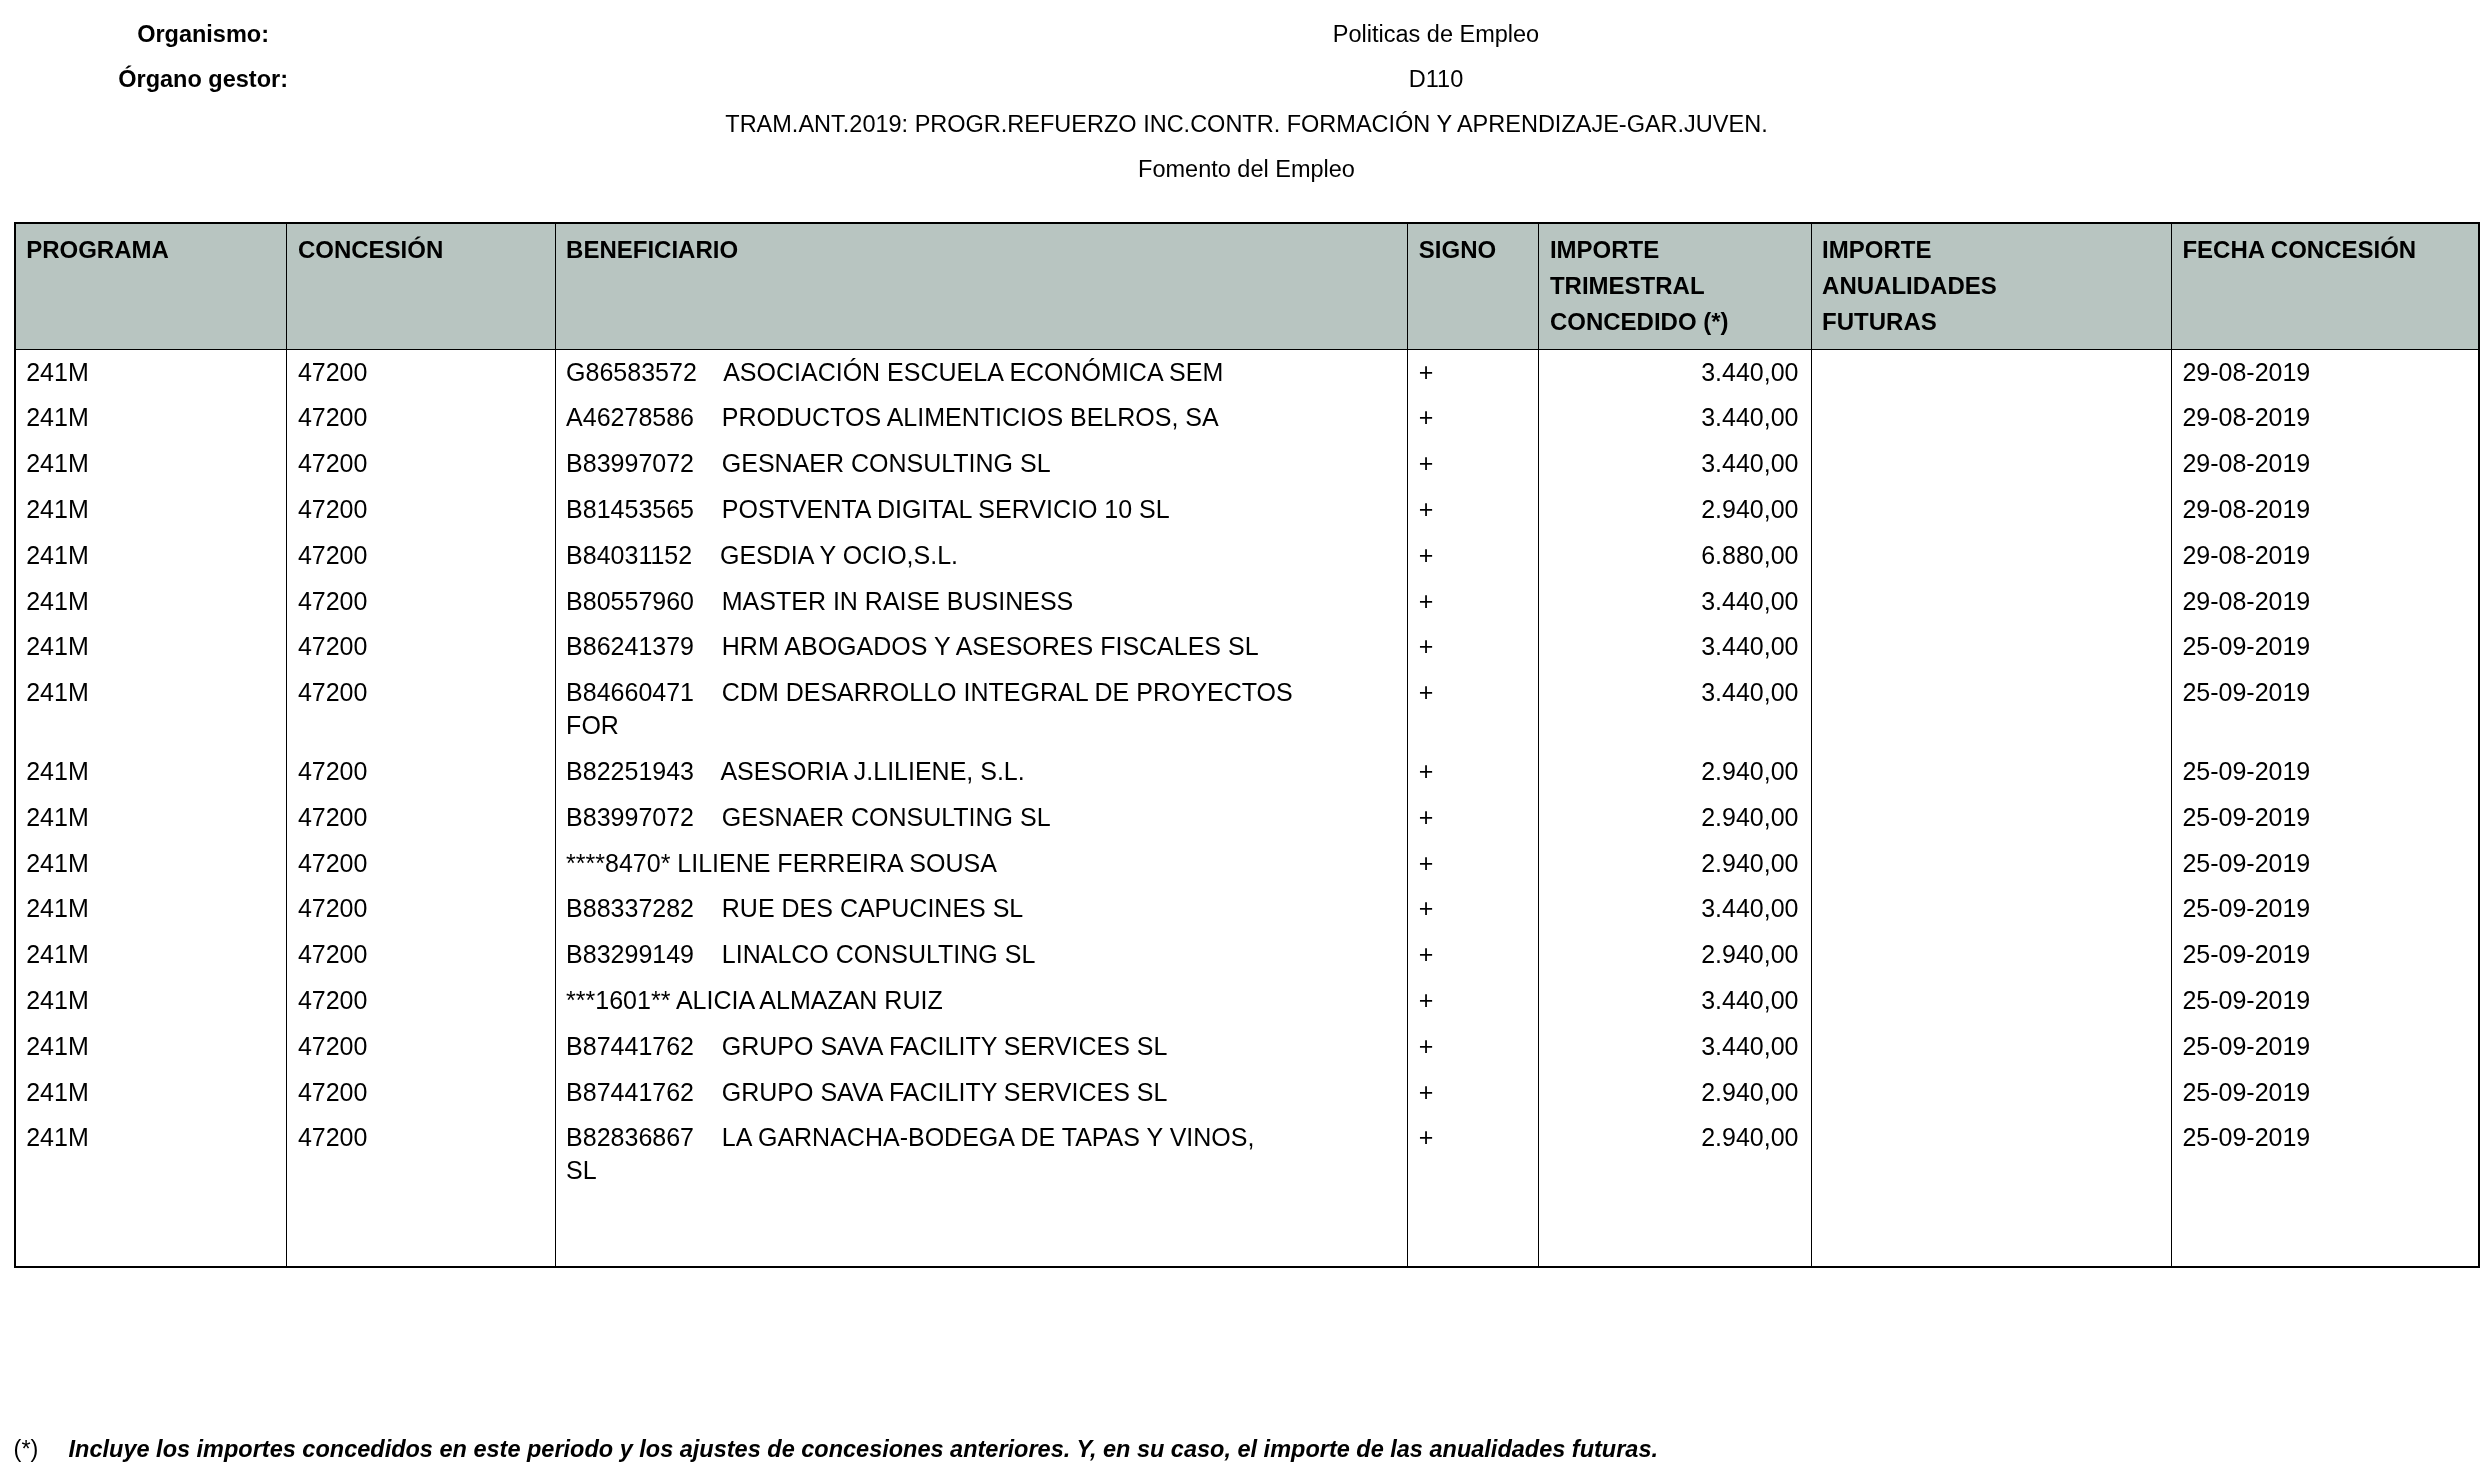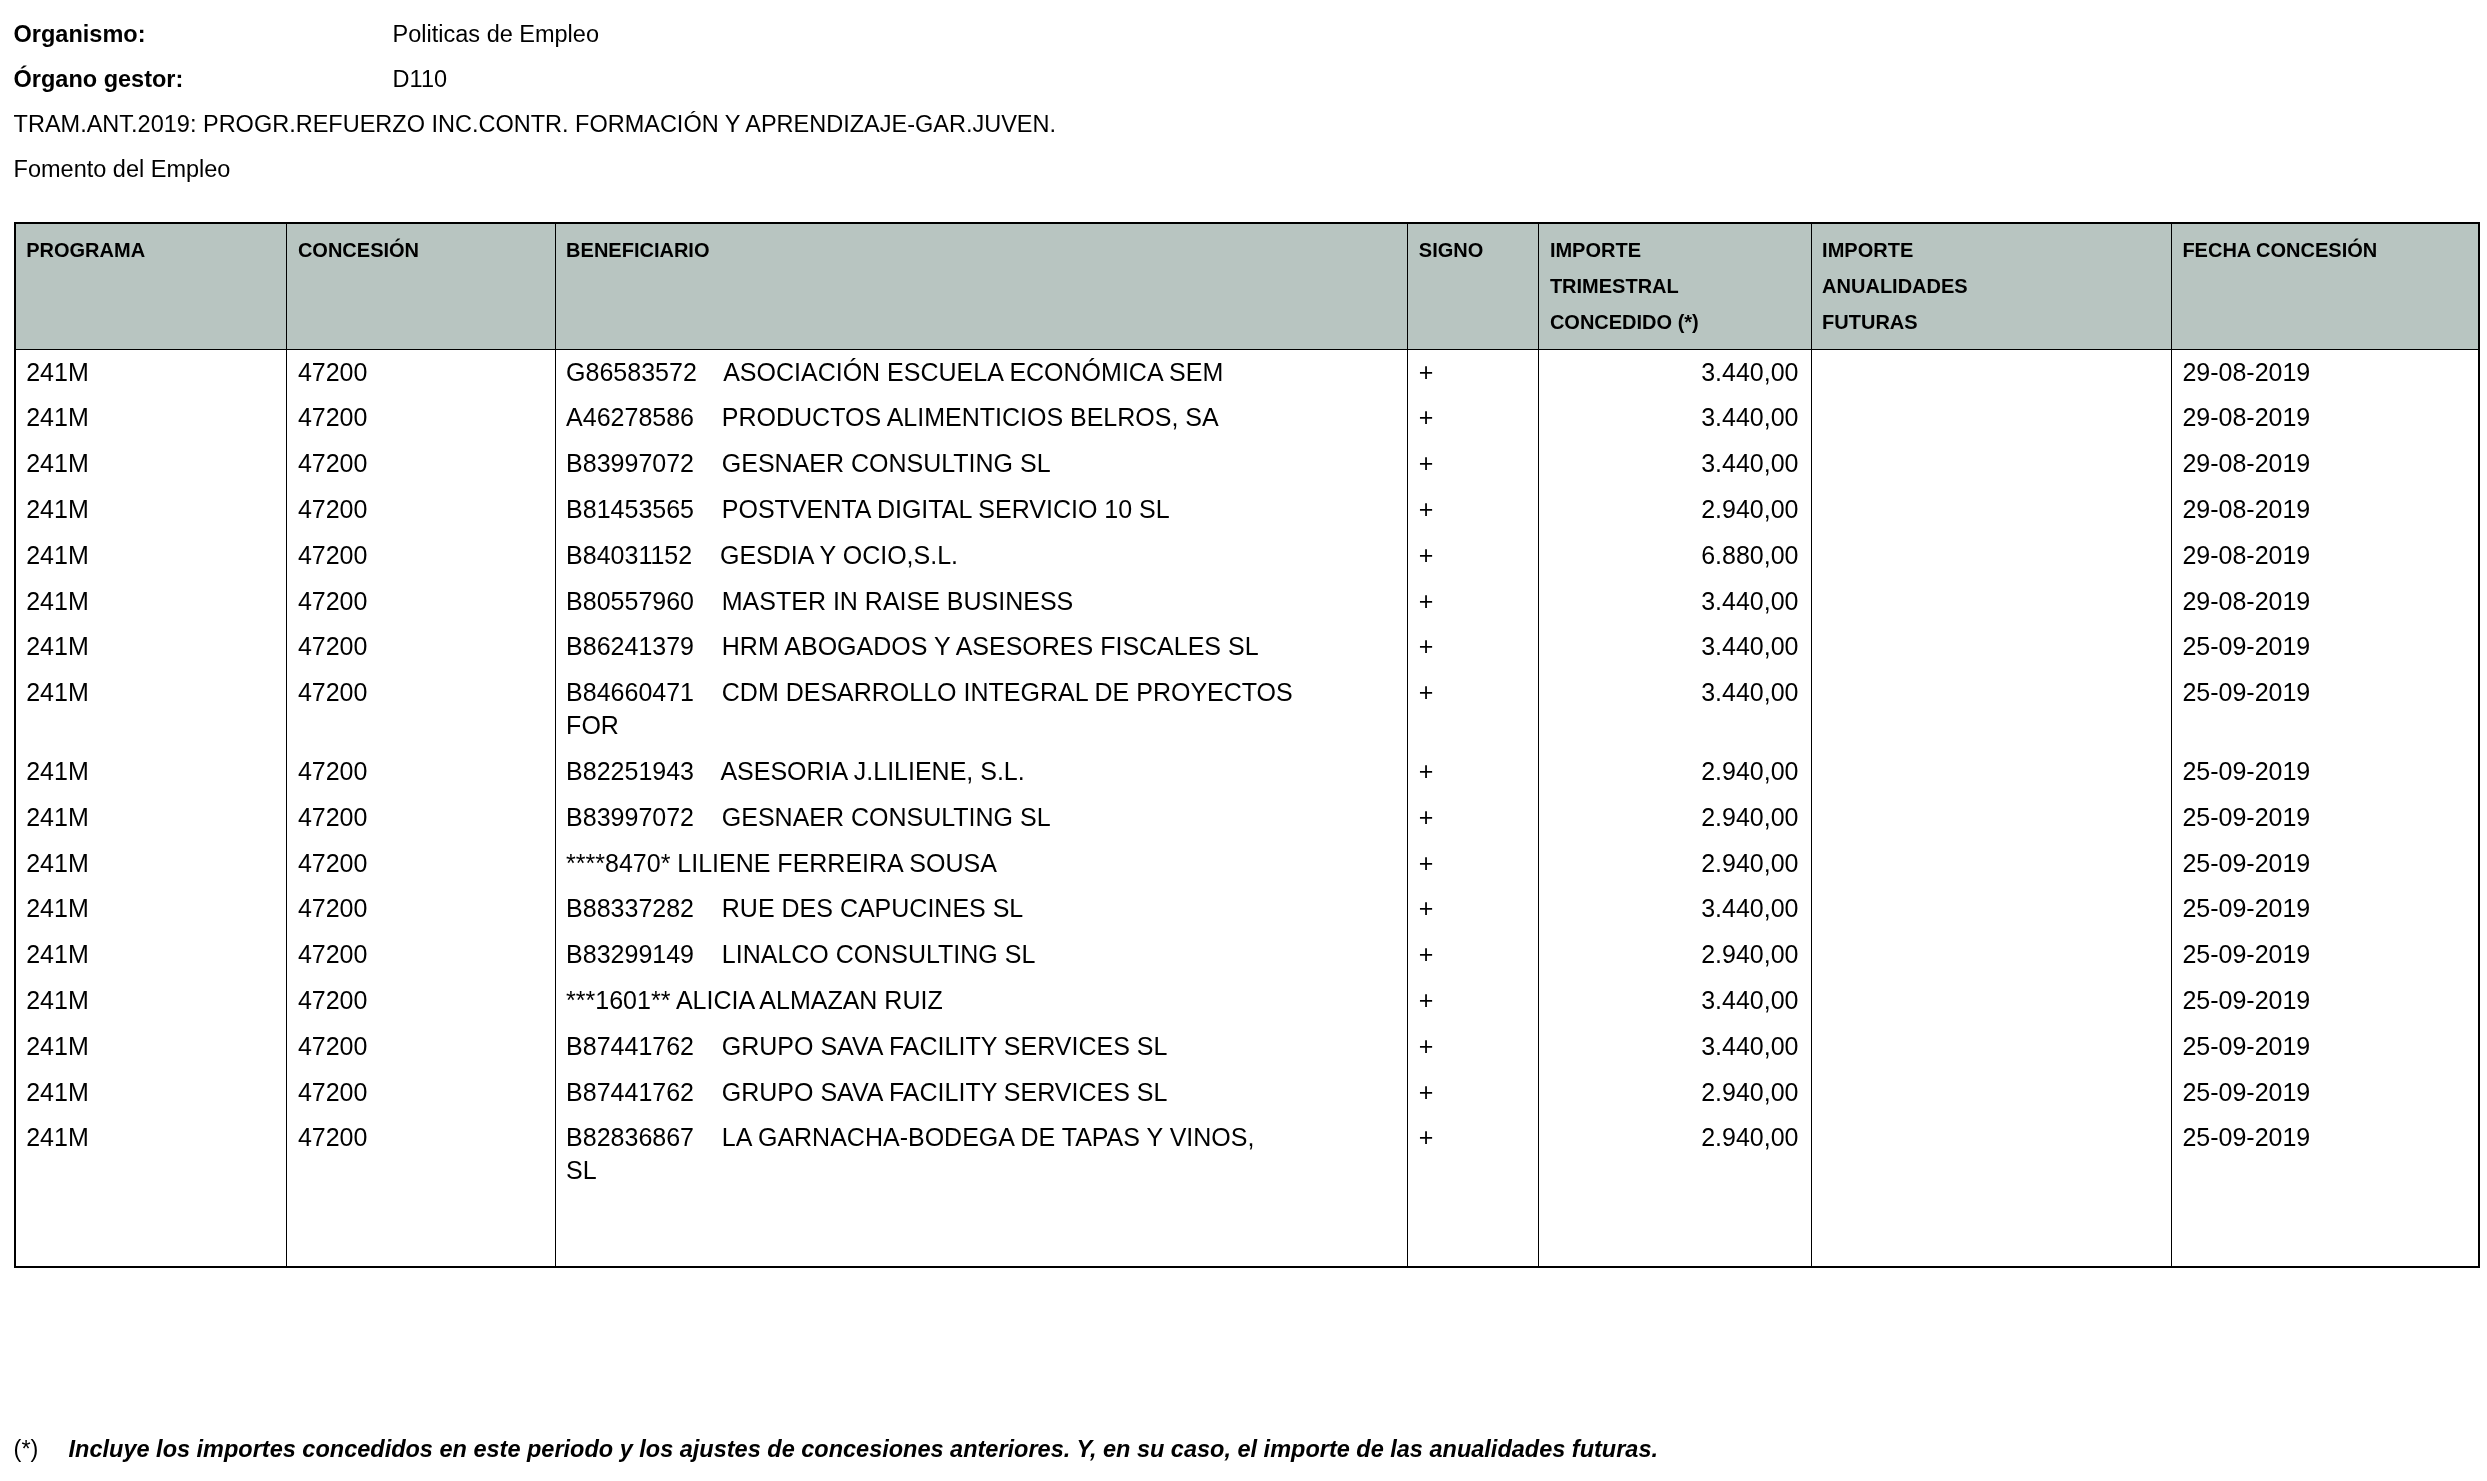--- a/index.html
+++ b/index.html
@@ -15,21 +15,21 @@
     overflow: hidden;
   }
   .page {
     width: 100%;
     height: 100%;
     box-sizing: border-box;
     padding: 12px 7.6px 0 13.6px;
   }
 
   
-  .meta { margin-bottom: 30px; }
+  .meta { margin-bottom: 30px; text-align: center; }
   .meta-row {
     display: flex;
     line-height: 45px;
     font-size: 23.5px;
   }
   .meta-label {
     flex: 0 0 379px;
     font-weight: 700;
   }
   .meta-value { flex: 1; }
@@ -37,21 +37,21 @@
   
   table.grants {
     border-collapse: collapse;
     table-layout: fixed;
     width: 2466px;
     border: 2.3px solid #000;
   }
   table.grants th {
     background: #b8c5c1;
     border: 1.5px solid #000;
-    font-size: 20px;
+    font-size: 24px;
     font-weight: 700;
     text-align: left;
     vertical-align: top;
     padding: 7.6px 10.6px 9px 10.6px;
     line-height: 36px;
     white-space: pre-line;
   }
   table.grants td {
     border-left: 1.5px solid #000;
     border-right: 1.5px solid #000;

